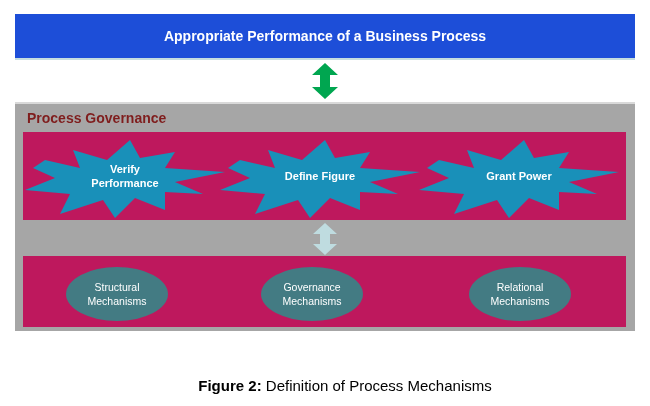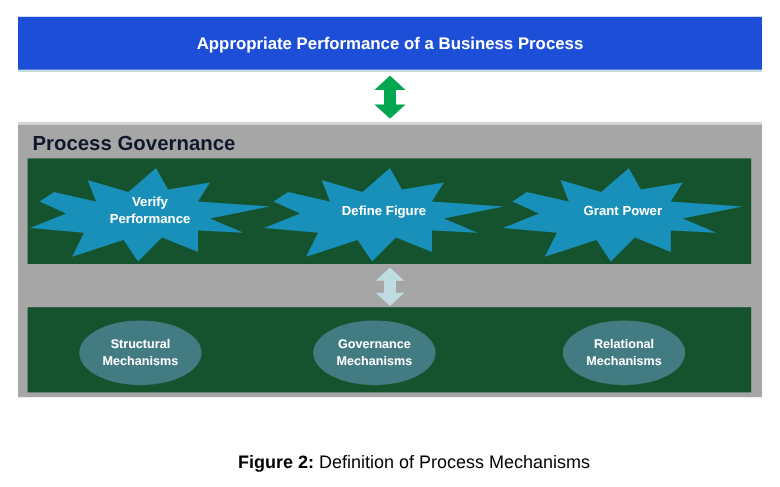--- a/index.html
+++ b/index.html
@@ -5,33 +5,33 @@
     html, body { margin: 0; padding: 0; background: #ffffff; }
     body { width: 650px; height: 406px; position: relative; overflow: hidden;
            font-family: "Liberation Sans", sans-serif; }
     .header { position: absolute; left: 15px; top: 14px; width: 620px; height: 46px;
               background: #1d4ed8; border-bottom: 2px solid #c6dde0; box-sizing: border-box;
               display: flex; align-items: center; justify-content: center; }
     .header span { color: #ffffff; font-weight: bold; font-size: 14px; }
     .arrow-top { position: absolute; left: 310px; top: 63px; width: 30px; height: 36px; }
     .gov { position: absolute; left: 15px; top: 102px; width: 620px; height: 229px;
            background: #a6a6a6; border-top: 2px solid #d9d9d9; box-sizing: border-box; }
-    .gov-title { position: absolute; left: 12px; top: 6px; font-weight: bold; font-size: 17px; color: #0f172a; }
-    .panel { position: absolute; left: 8px; width: 603px; background: #14532d; }
+    .gov-title { position: absolute; left: 12px; top: 6px; font-weight: bold; font-size: 14px; color: #7f1d1d; }
+    .panel { position: absolute; left: 8px; width: 603px; background: #be185d; }
     .panel.top { top: 28px; height: 88px; }
     .panel.bottom { top: 152px; height: 71px; }
     .arrow-mid { position: absolute; left: 296px; top: 119px; width: 28px; height: 32px; }
     .burst { position: absolute; top: 0; height: 88px; }
     .burst svg { position: absolute; left: 0; top: 0; }
     .burst-label { position: absolute; left: 0; right: 0; top: 0; bottom: 0;
                    display: flex; align-items: center; justify-content: center; text-align: center;
                    color: #ffffff; font-weight: bold; font-size: 11px; line-height: 14px; white-space: pre-line; }
     .ellipse { position: absolute; top: 11px; width: 102px; height: 54px; border-radius: 50%;
                background: #437b83; display: flex; align-items: center; justify-content: center;
-               text-align: center; color: #ffffff; font-weight: bold; font-size: 10.5px; line-height: 14px;
+               text-align: center; color: #ffffff; font-weight: normal; font-size: 10.5px; line-height: 14px;
                white-space: pre-line; }
     .caption { position: absolute; left: 0; width: 650px; top: 377px; text-align: center;
                font-size: 15px; color: #000000; }
     .caption b { font-weight: bold; padding-left: 40px; }
   </style>
 </head>
 <body>
 
 <div class="header">
   <span>Appropriate Performance of a Business Process</span>

